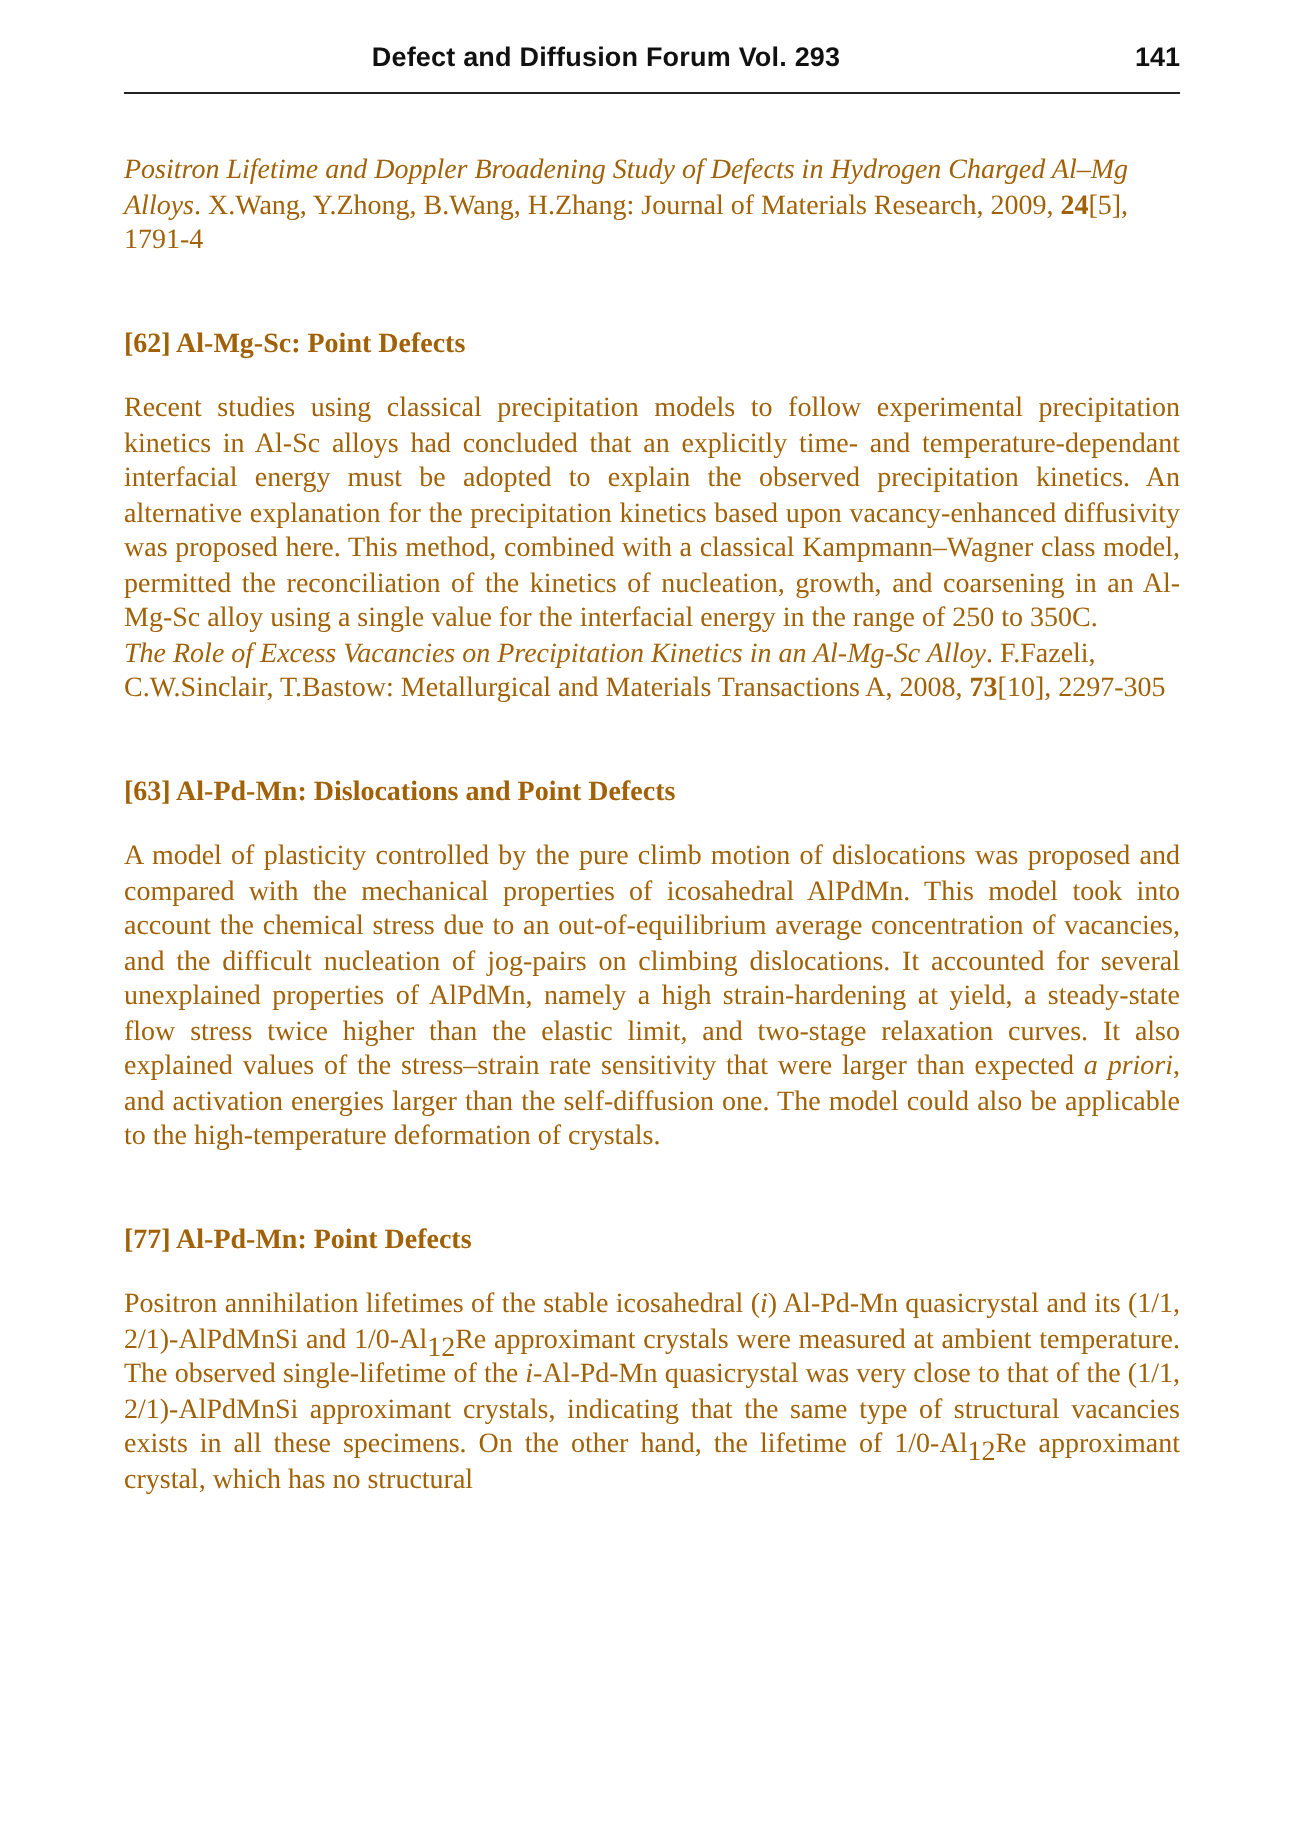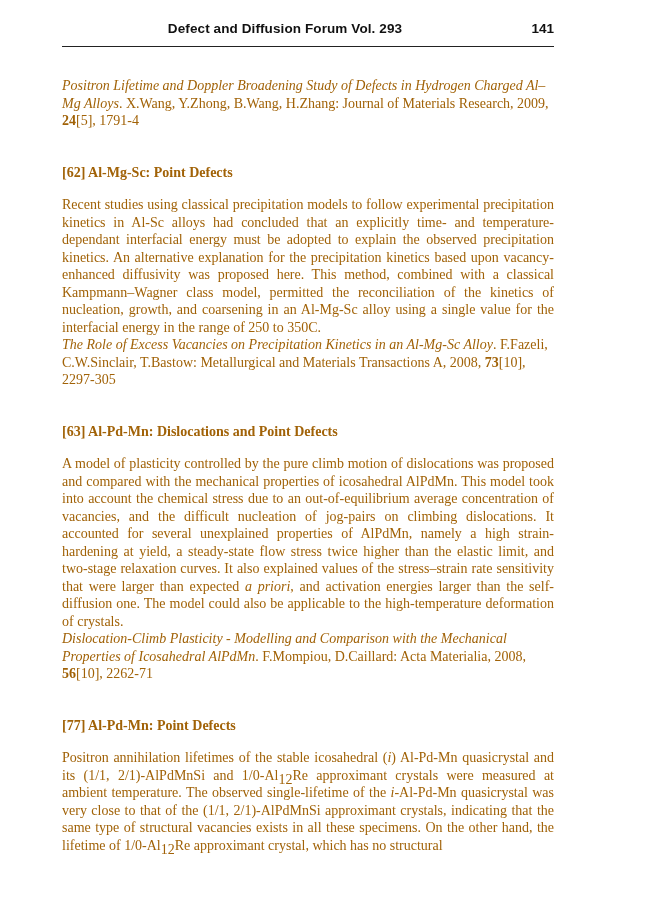--- a/index.html
+++ b/index.html
@@ -5,21 +5,21 @@
   * { margin: 0; padding: 0; box-sizing: border-box; }
   html, body { background: #ffffff; }
   body {
     width: 650px; height: 920px;
     font-family: "Liberation Serif", serif;
     color: #1a1a1a;
   }
   .page {
     width: 650px; height: 920px;
     background: #ffffff;
-    padding: 14px 96px 0 62px;
+    padding: 14px 60px 0 62px;
     overflow: hidden;
   }
   .page-header {
     position: relative;
     height: 32px;
     font-family: "Liberation Sans", sans-serif;
     font-weight: bold;
     font-size: 13.5px;
     color: #111;
   }
@@ -62,17 +62,16 @@
     <div class="page-number">141</div>
   </header>
   <hr class="header-rule">
   <main class="page-body">
       <p class="block block-citation"><span class="it">Positron Lifetime and Doppler Broadening Study of Defects in Hydrogen Charged Al–Mg Alloys</span><span>. X.Wang, Y.Zhong, B.Wang, H.Zhang:  Journal of Materials Research, 2009, </span><span class="bd">24</span><span>[5], 1791-4</span></p>
       <h3 class="block block-heading"><span>[62] Al-Mg-Sc: Point Defects</span></h3>
       <p class="block block-paragraph"><span>Recent studies using classical precipitation models to follow experimental precipitation kinetics in Al-Sc alloys had concluded that an explicitly time- and temperature-dependant interfacial energy must be adopted to explain the observed precipitation kinetics. An alternative explanation for the precipitation kinetics based upon vacancy-enhanced diffusivity was proposed here. This method, combined with a classical Kampmann–Wagner class model, permitted the reconciliation of the kinetics of nucleation, growth, and coarsening in an Al-Mg-Sc alloy using a single value for the interfacial energy in the range of 250 to 350C.</span></p>
       <p class="block block-ref"><span class="it">The Role of Excess Vacancies on Precipitation Kinetics in an Al-Mg-Sc Alloy</span><span>. F.Fazeli, C.W.Sinclair, T.Bastow: Metallurgical and Materials Transactions A, 2008, </span><span class="bd">73</span><span>[10], 2297-305</span></p>
       <h3 class="block block-heading"><span>[63] Al-Pd-Mn: Dislocations and Point Defects</span></h3>
       <p class="block block-paragraph"><span>A model of plasticity controlled by the pure climb motion of dislocations was proposed and compared with the mechanical properties of icosahedral AlPdMn. This model took into account the chemical stress due to an out-of-equilibrium average concentration of vacancies, and the difficult nucleation of jog-pairs on climbing dislocations. It accounted for several unexplained properties of AlPdMn, namely a high strain-hardening at yield, a steady-state flow stress twice higher than the elastic limit, and two-stage relaxation curves. It also explained values of the stress–strain rate sensitivity that were larger than expected </span><span class="it">a priori</span><span>, and activation energies larger than the self-diffusion one. The model could also be applicable to the high-temperature deformation of crystals.</span></p>
-      <p class="block block-ref"><span class="it">Dislocation-Climb Plasticity - Modelling and Comparison with the Mechanical Properties of Icosahedral AlPdMn</span><span>. F.Mompiou, D.Caillard: Acta Materialia, 2008, </span><span class="bd">56</span><span>[10], 2262-71</span></p>
       <h3 class="block block-heading"><span>[77] Al-Pd-Mn: Point Defects</span></h3>
       <p class="block block-paragraph"><span>Positron annihilation lifetimes of the stable icosahedral (</span><span class="it">i</span><span>) Al-Pd-Mn quasicrystal and its (1/1, 2/1)-AlPdMnSi and 1/0-Al</span><sub>12</sub><span>Re approximant crystals were measured at ambient temperature. The observed single-lifetime of the </span><span class="it">i</span><span>-Al-Pd-Mn quasicrystal was very close to that of the (1/1, 2/1)-AlPdMnSi approximant crystals, indicating that the same type of structural vacancies exists in all these specimens. On the other hand, the lifetime of 1/0-Al</span><sub>12</sub><span>Re approximant crystal, which has no structural</span></p>
     </main>
 </div>
 
 </body></html>

